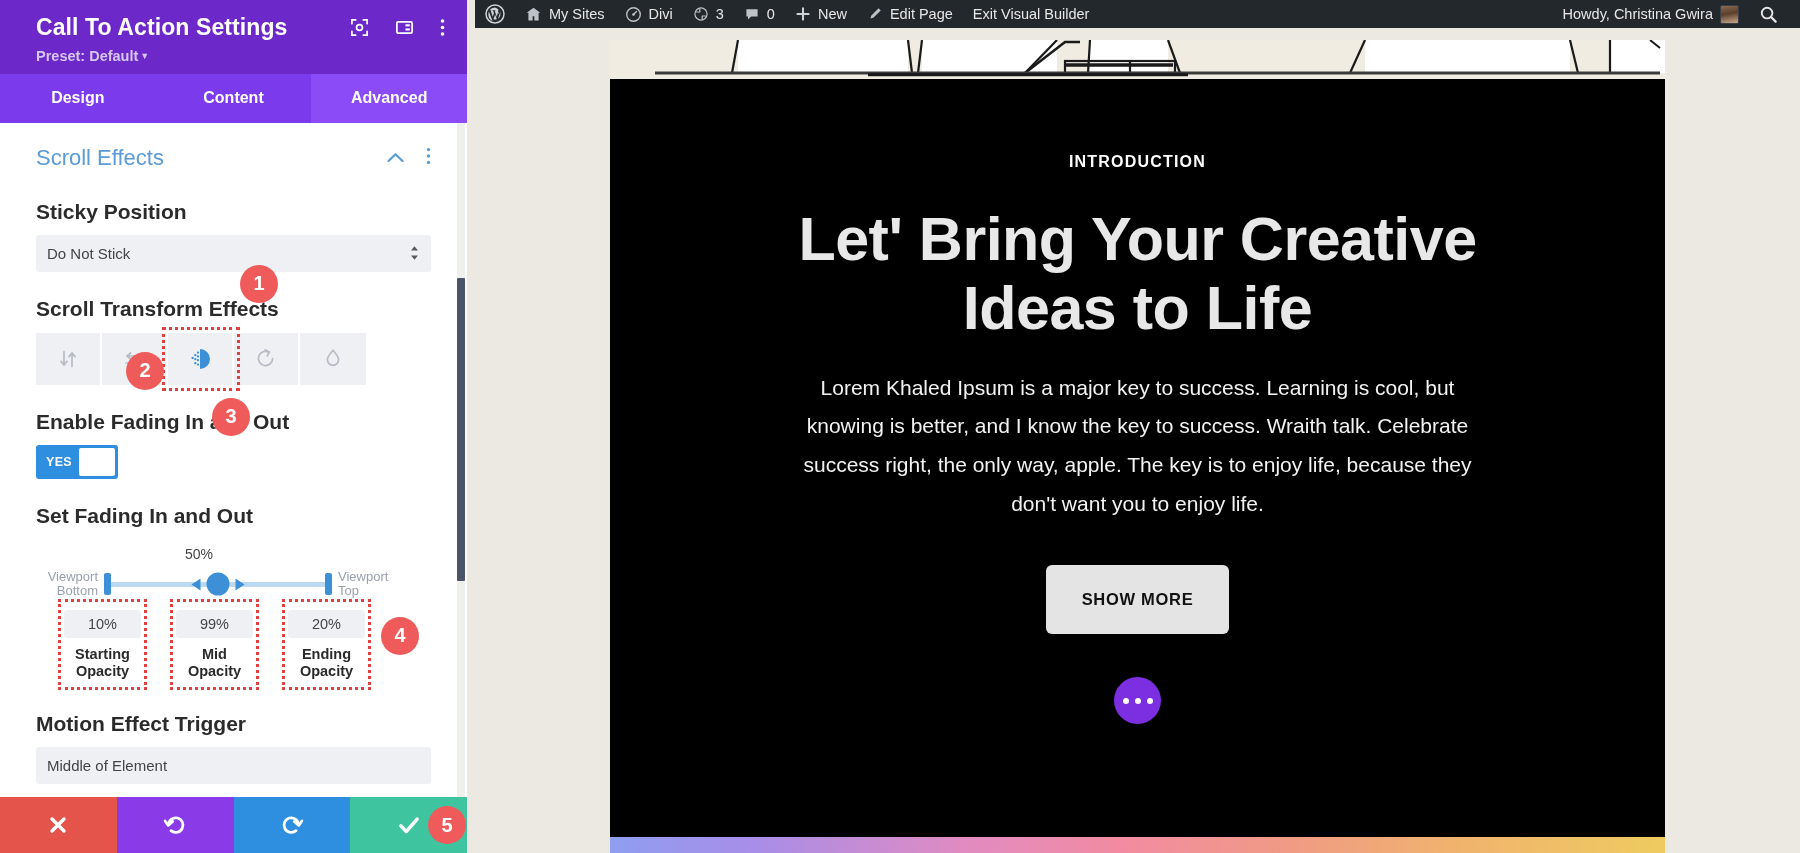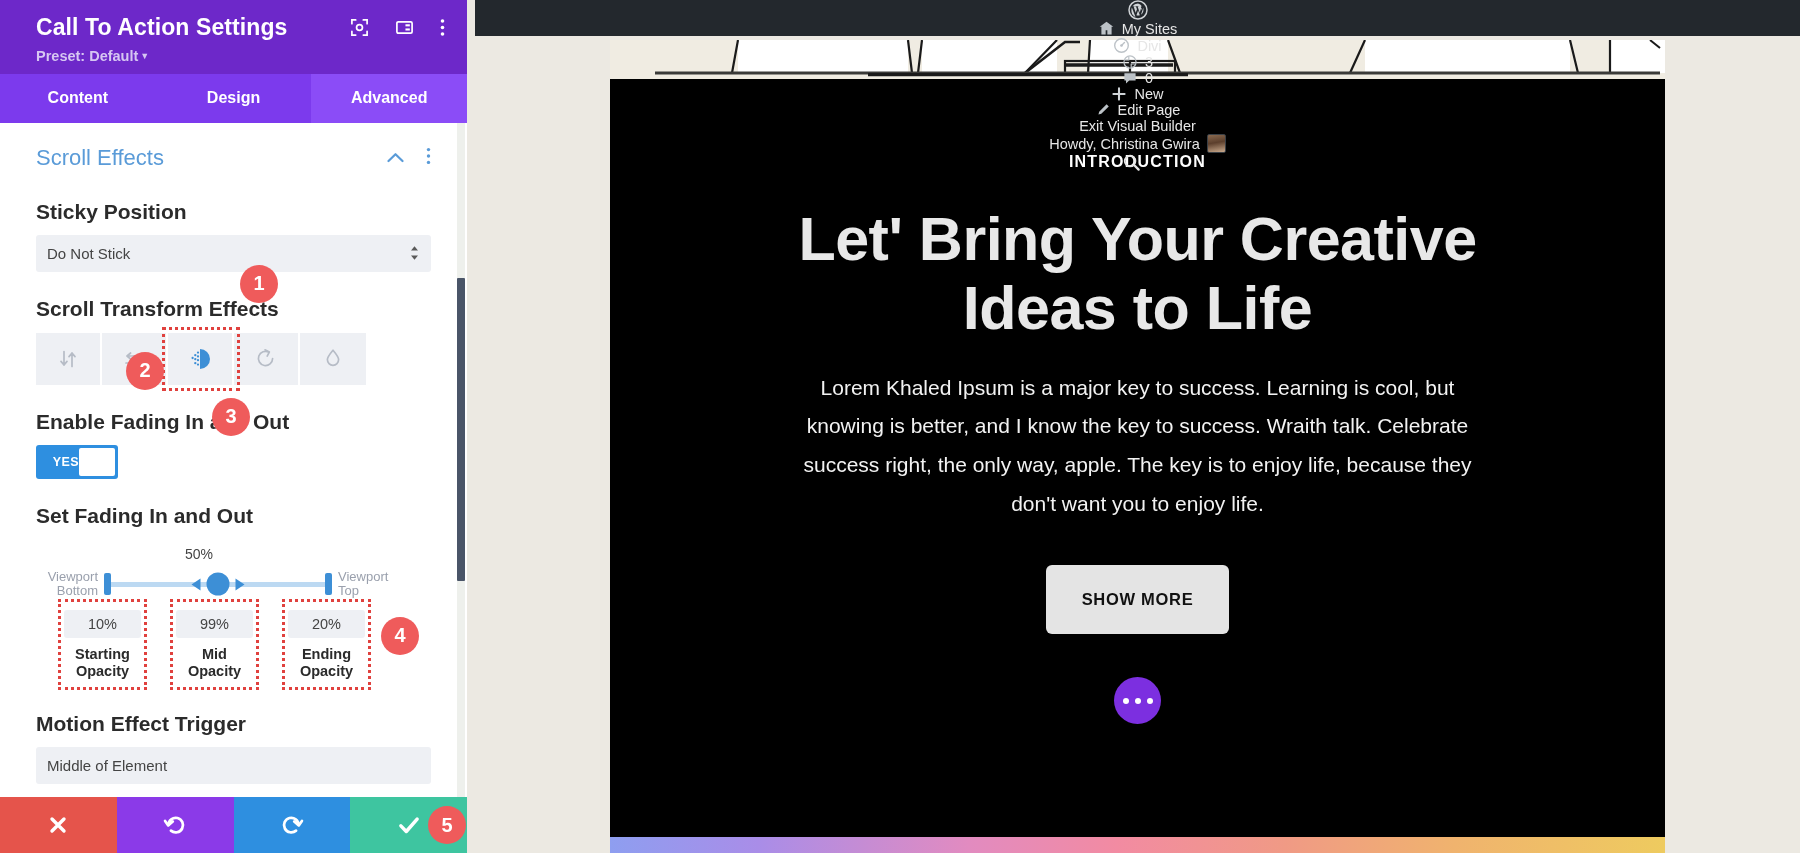--- a/index.html
+++ b/index.html
@@ -100,21 +100,21 @@
   .icon-cell.highlight { outline: 3px dotted #e0413e; outline-offset: 3px; z-index: 3; }
 
   
   .toggle {
     width: 82px; height: 34px; background: #2e8fe0;
     border-radius: 3px; display: flex; align-items: center;
     margin-top: 4px; cursor: pointer; padding: 3px;
   }
   .toggle-label {
     color: #fff; font-size: 12.5px; font-weight: bold;
-    width: 40px; text-align: right; letter-spacing: .4px;
+    width: 40px; text-align: center; letter-spacing: .4px;
   }
   .toggle-knob {
     width: 36px; height: 28px; background: #fff; border-radius: 2px;
   }
 
   
   .slider-zone { margin-top: 18px; }
   .slider-value {
     text-align: center; font-size: 14px; color: #444;
     width: 280px; margin-left: 23px;
@@ -199,26 +199,25 @@
     cursor: pointer;
   }
   .fbtn.close { background: #e5544b; }
   .fbtn.undo  { background: #8b3ae8; }
   .fbtn.redo  { background: #2e8fe0; }
   .fbtn.save  { background: #3ec5a0; }
 
   
   #adminbar {
     position: absolute; left: 475px; top: 0;
-    width: 1325px; height: 36px;
+    width: 1325px; height: 28px;
     background: #23282d; color: #e6e6e6;
     display: flex; align-items: center;
     font-size: 14.5px;
     z-index: 30;
-    flex-direction: column;
   }
   .ab-item {
     display: flex; align-items: center; gap: 7px;
     padding: 0 10px; height: 36px; cursor: pointer;
     white-space: nowrap;
   }
   .ab-spacer { flex: 1 1 auto; }
   .ab-avatar {
     width: 19px; height: 19px; border-radius: 2px;
     background: linear-gradient(170deg,#8a6a50 0%,#5c3f2c 45%,#c9a98c 100%);
@@ -420,22 +419,22 @@
           <svg width="5" height="19" viewBox="0 0 5 19">
             <circle cx="2.5" cy="3" r="1.8" fill="#fff"></circle>
             <circle cx="2.5" cy="9.5" r="1.8" fill="#fff"></circle>
             <circle cx="2.5" cy="16" r="1.8" fill="#fff"></circle>
           </svg>
         </span>
       </div>
     </div>
 
     <div class="tabs">
+      <div class="tab">Design</div>
       <div class="tab">Content</div>
-      <div class="tab">Design</div>
       <div class="tab active">Advanced</div>
     </div>
 
     <div class="panel-body">
       <div class="panel-inner">
 
         <div class="section-head">
           <div class="section-title">Scroll Effects</div>
           <div class="section-tools">
             <span>

